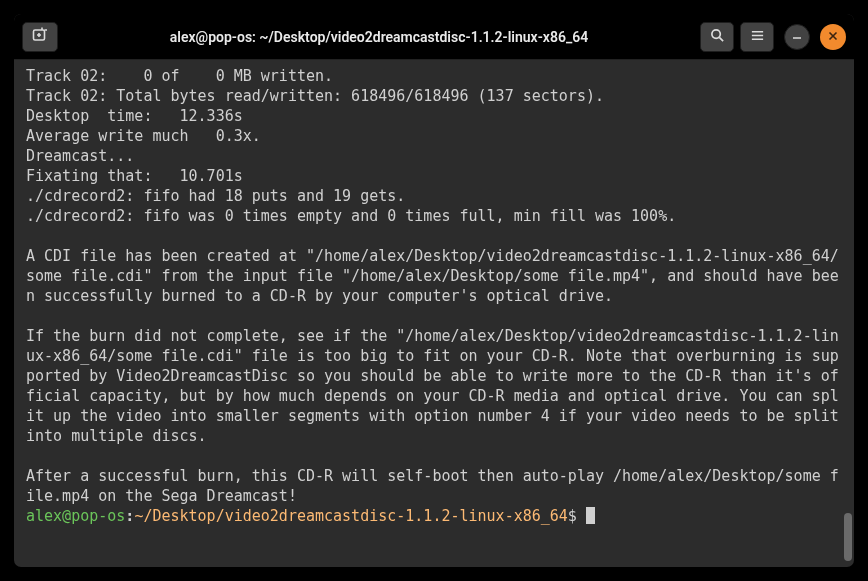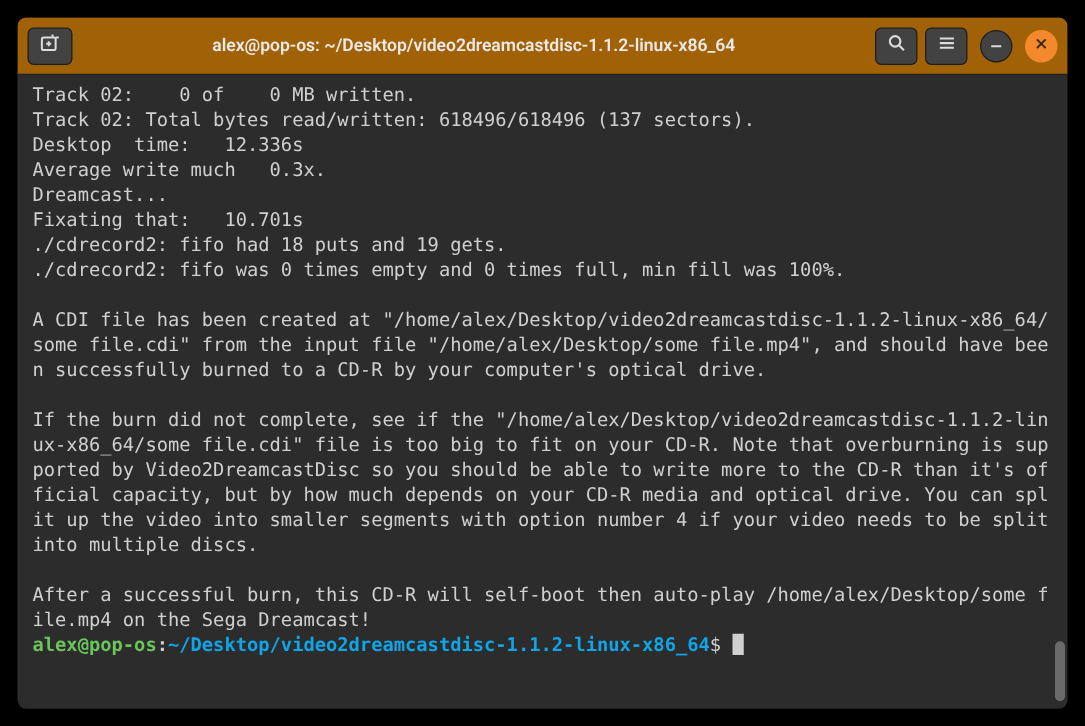--- a/index.html
+++ b/index.html
@@ -17,21 +17,21 @@
   left: 14px;
   width: 840px;
   height: 553px;
   background: #2c2c2c;
   border-radius: 7px;
   overflow: hidden;
   box-shadow: 0 0 0 1px rgba(0,0,0,0.6);
 }
 .titlebar {
   height: 46px;
-  background: #a16207;
+  background: #000000;
   display: flex;
   align-items: center;
   padding: 0 8px;
   border-bottom: 1px solid #222;
 }
 .newtab-btn {
   width: 36px;
   height: 30px;
   background: #424242;
   border: 1px solid #1e1e1e;
@@ -84,23 +84,23 @@
   padding: 6px 12px;
   color: #d0d0d0;
   font-size: 15px;
   line-height: 20px;
   font-family: "DejaVu Sans Mono", Menlo, Consolas, monospace;
   white-space: pre-wrap;
   word-break: break-all;
   height: calc(100% - 46px);
   position: relative;
 }
-.prompt-user { color: #6bc55a; font-weight: bold; }
+.prompt-user { color: #6bc55a; font-weight: normal; }
 .prompt-colon { color: #d0d0d0; font-weight: bold; }
-.prompt-path { color: #0ea5e9; font-weight: bold; }
+.prompt-path { color: #fdba74; font-weight: normal; }
 .prompt-dollar { color: #d0d0d0; }
 .cursor {
   display: inline-block;
   width: 9px;
   height: 17px;
   background: #d0d0d0;
   vertical-align: text-bottom;
   margin-bottom: 1px;
 }
 .scrollbar {

